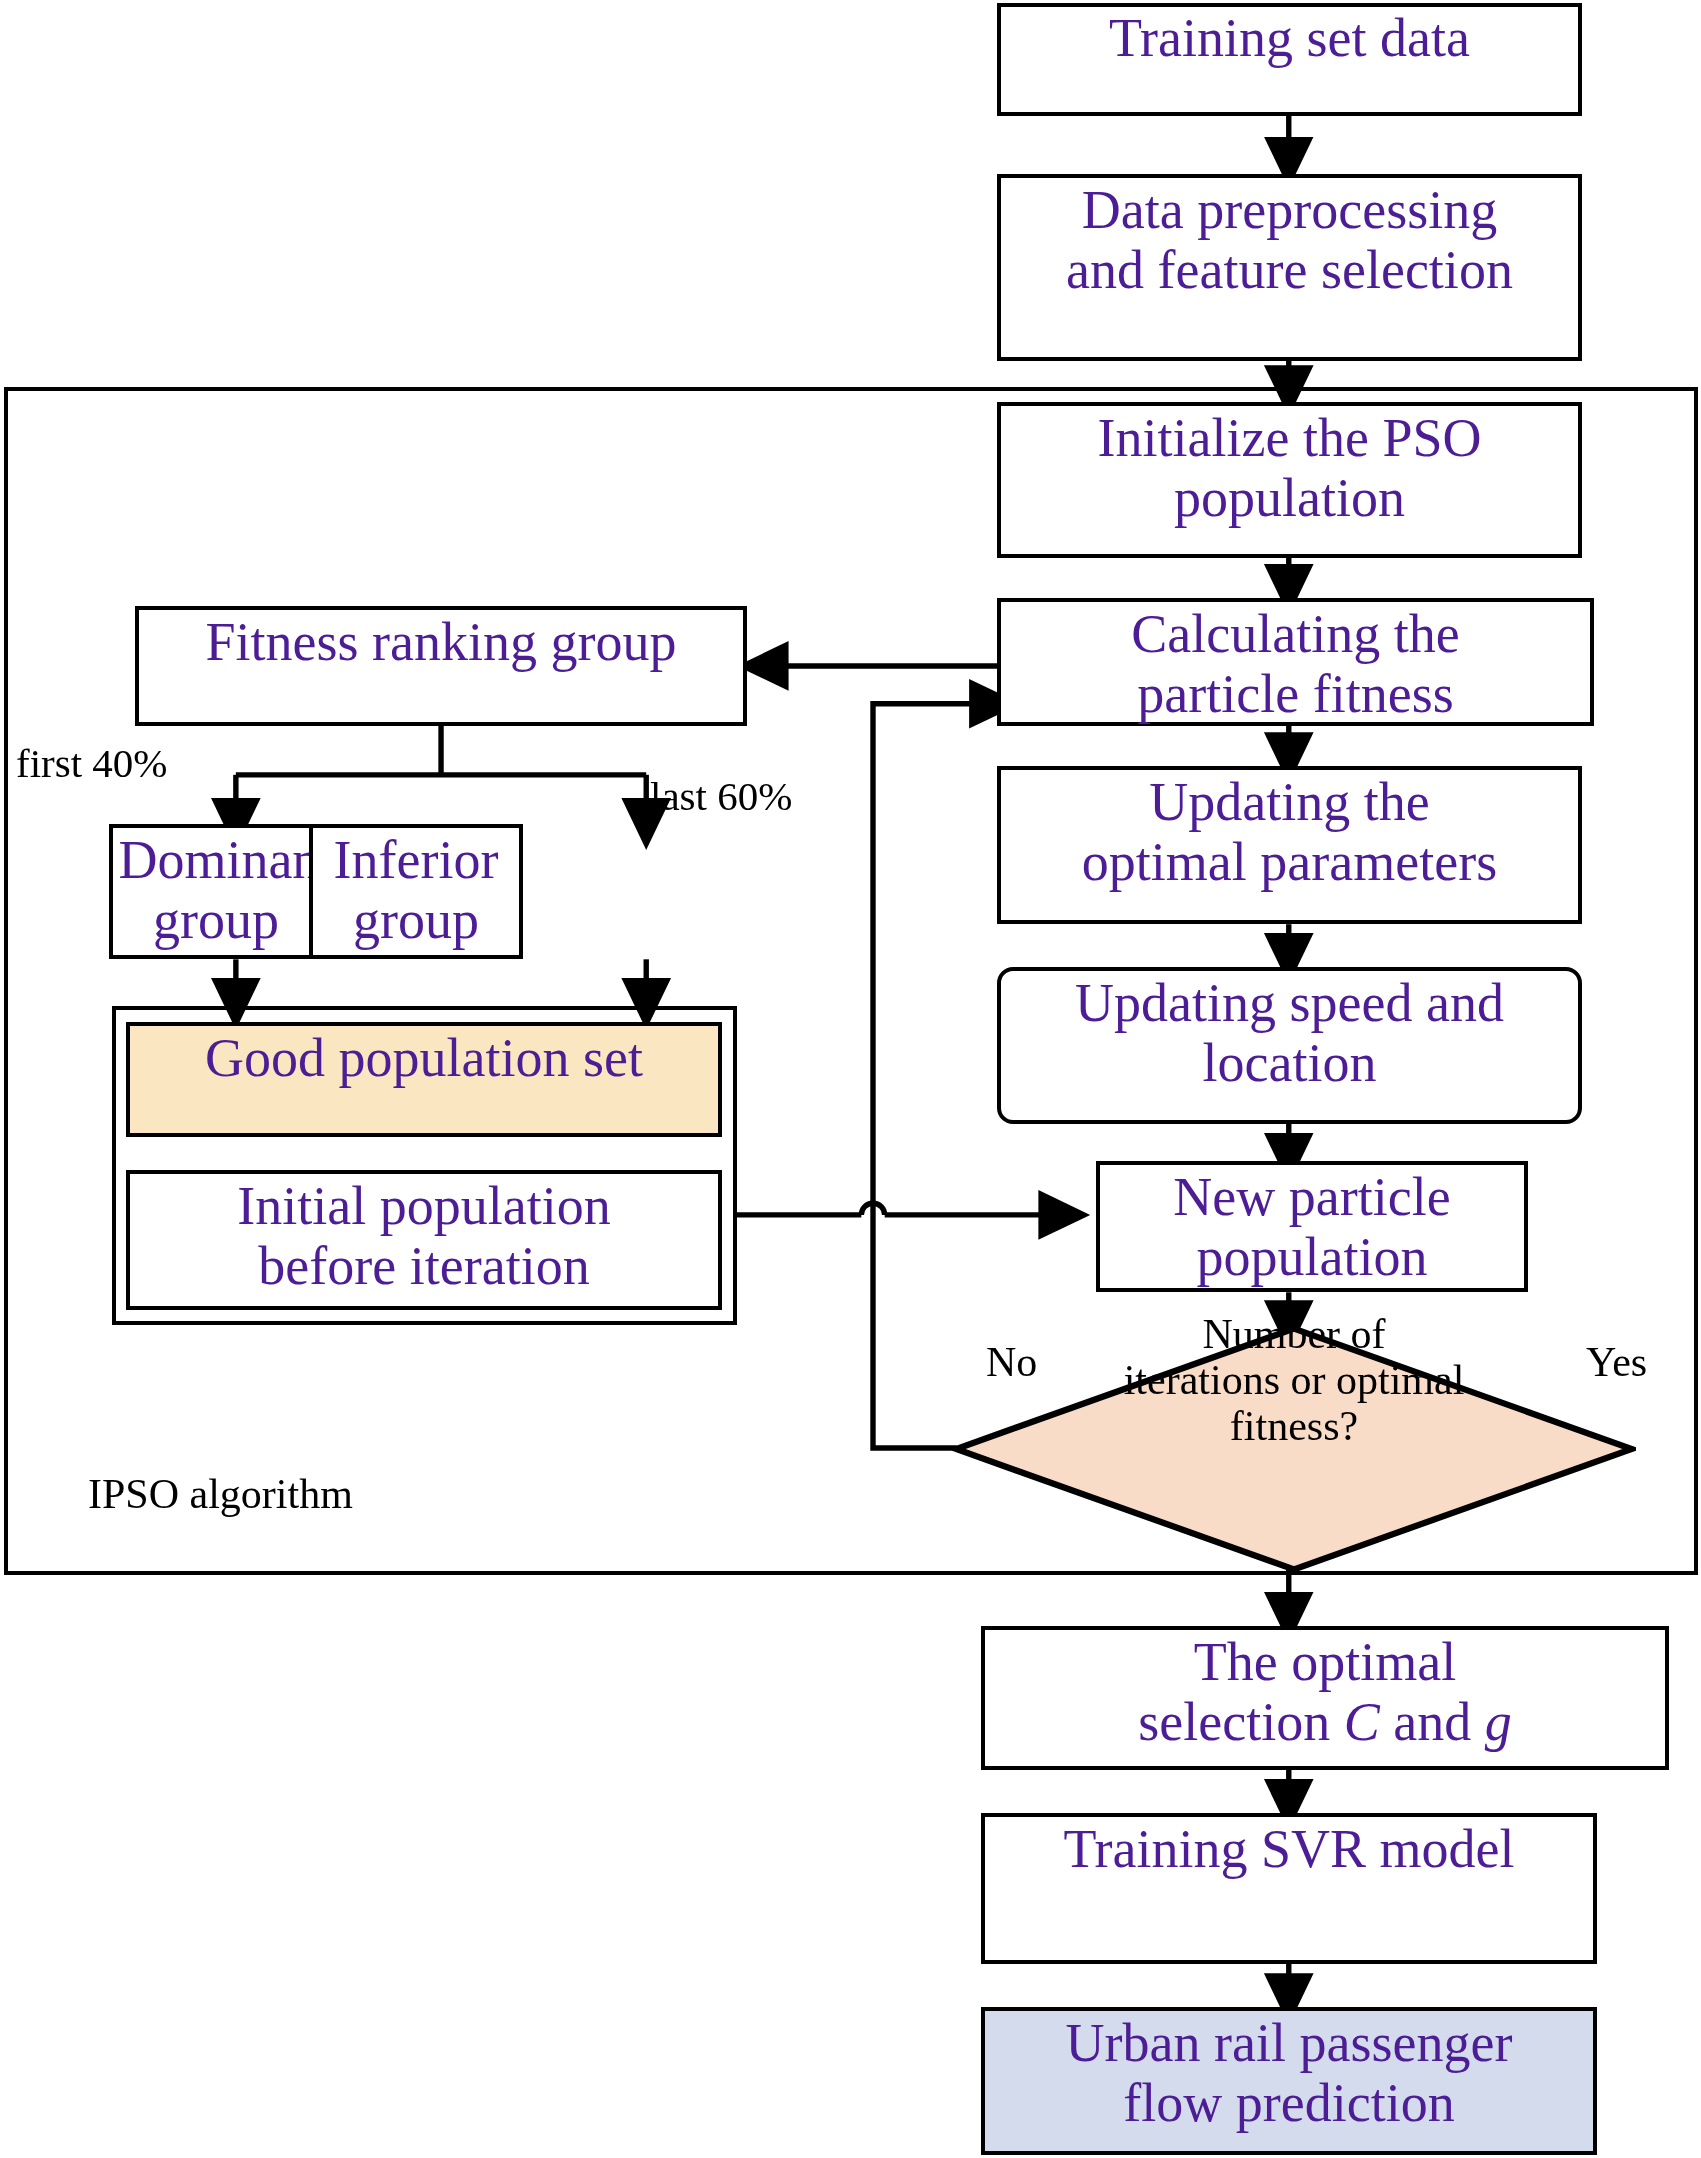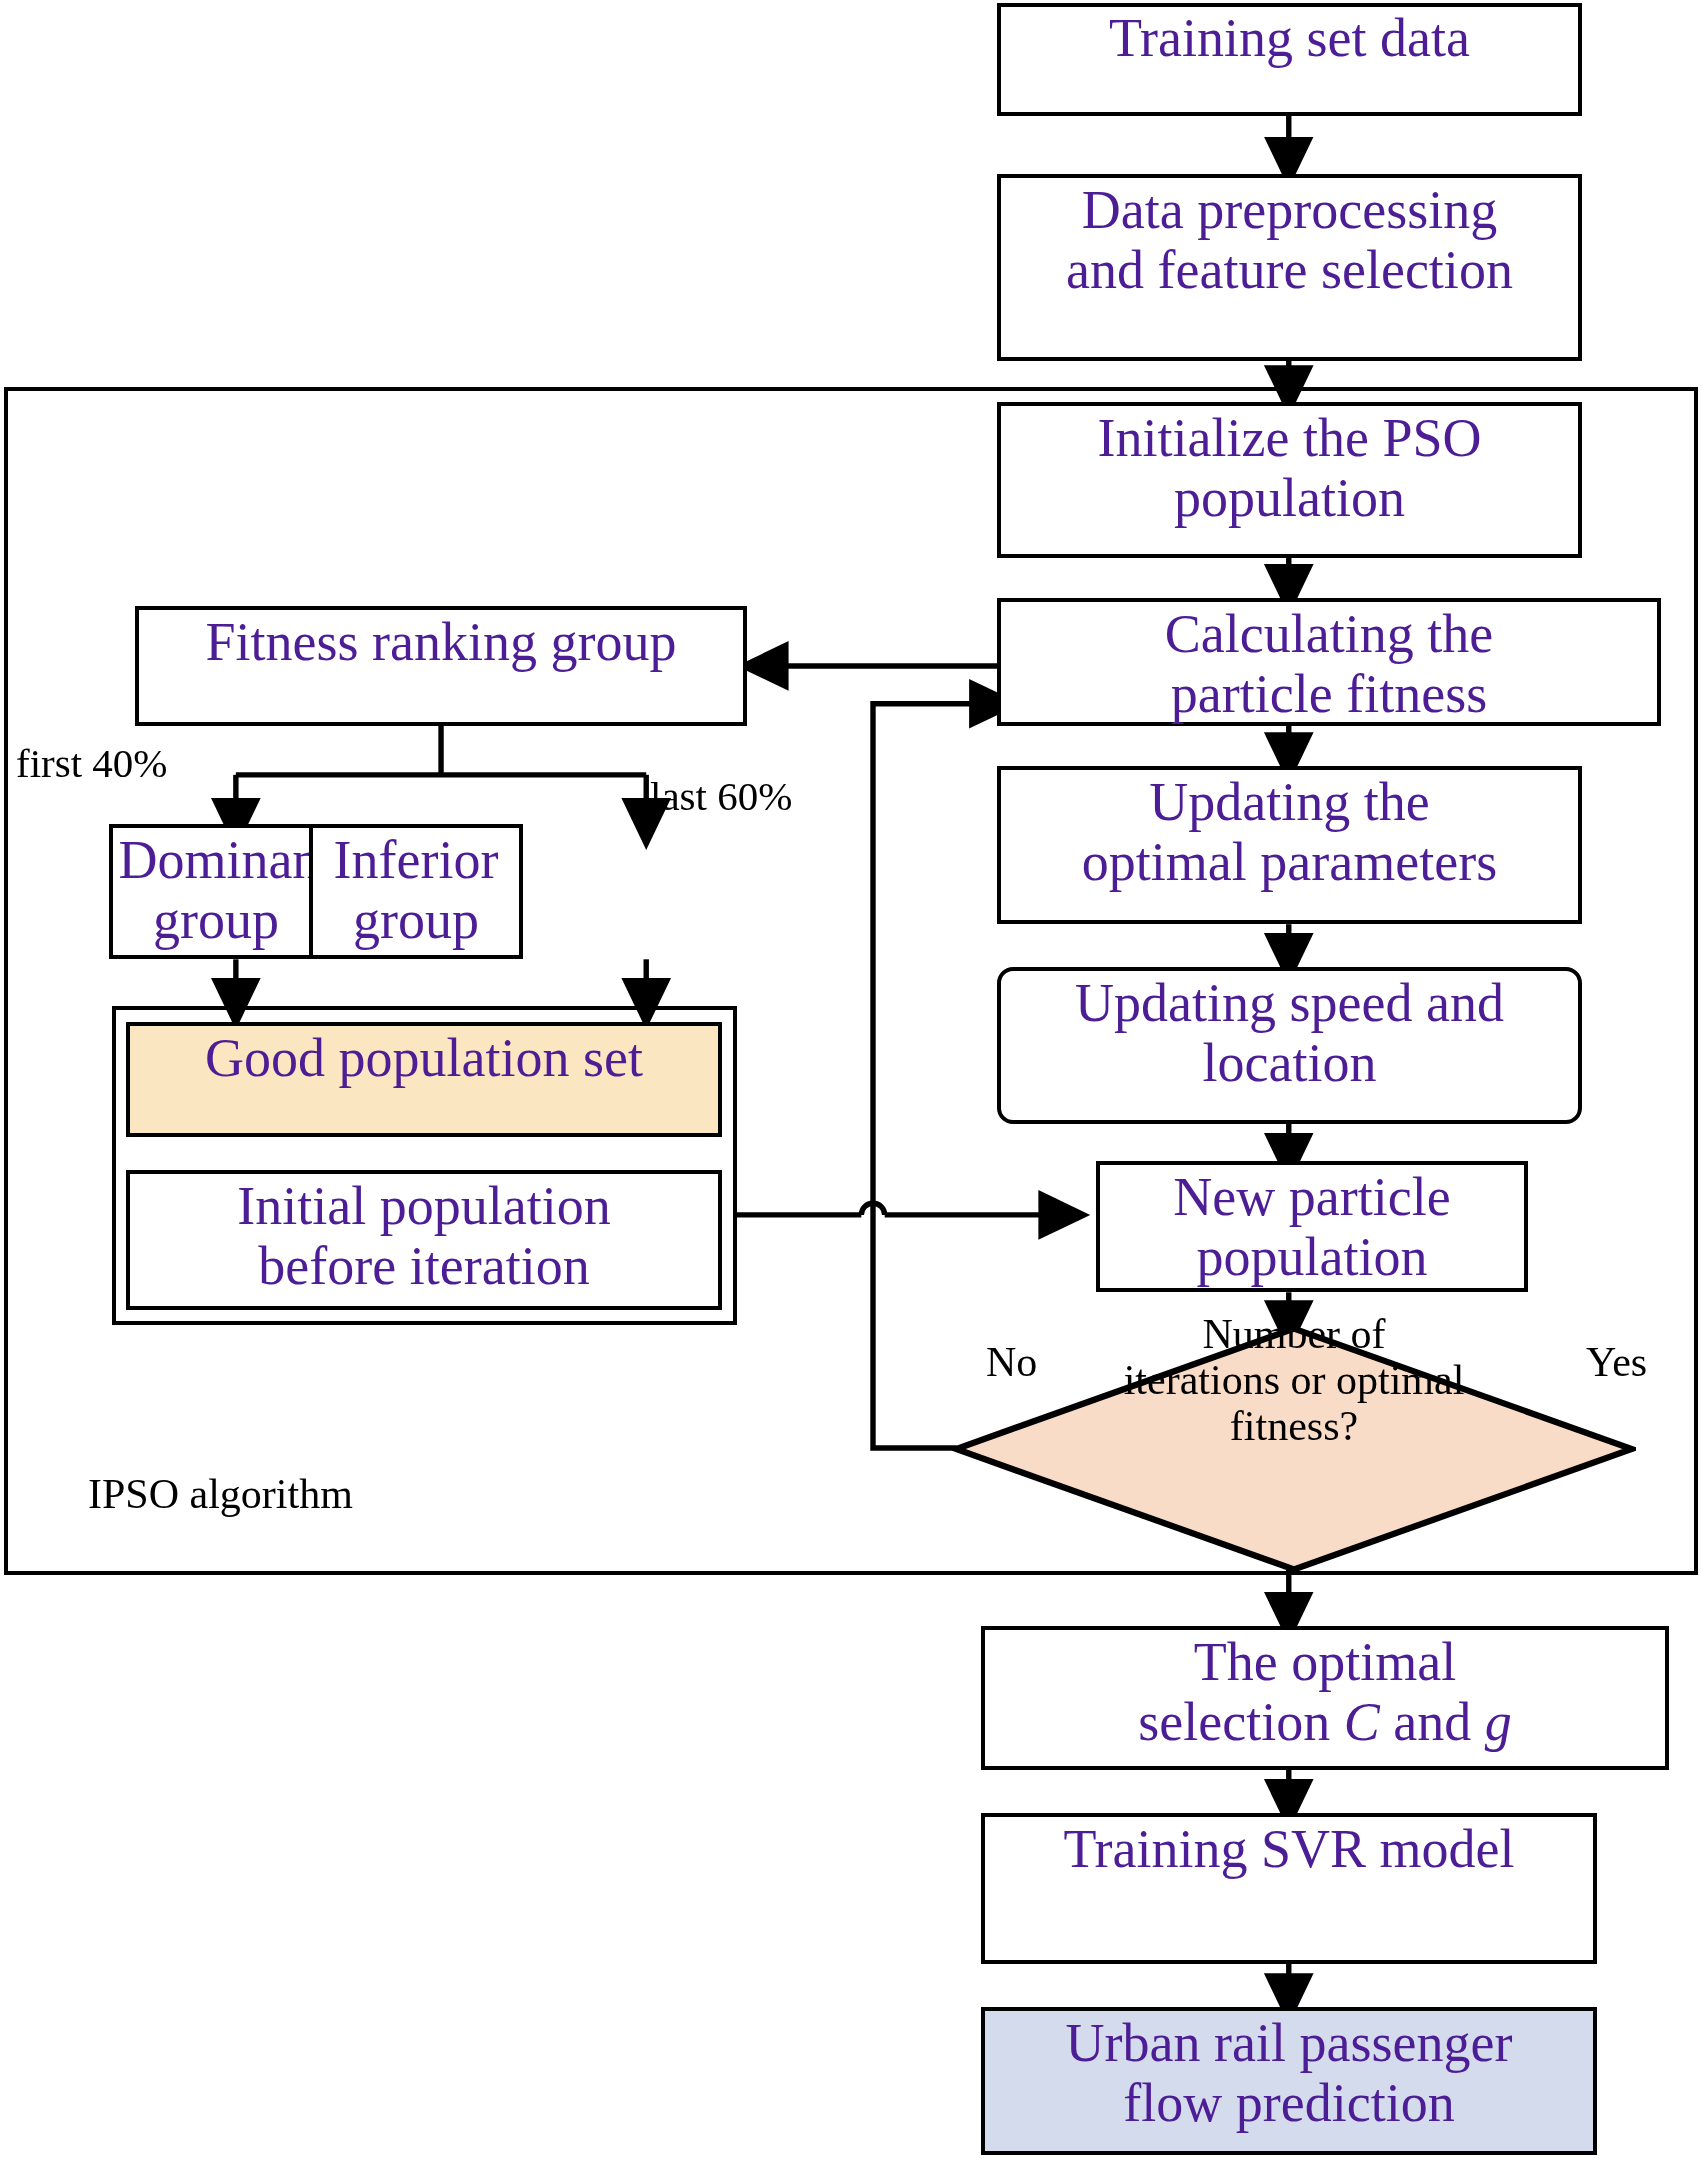--- a/index.html
+++ b/index.html
@@ -129,21 +129,21 @@
 
   <div class="frame" style="left:3.6px; top:387px; width:1694px; height:1188px;"></div>
 
   <div class="label" style="left:88px; top:1473px;">IPSO algorithm</div>
 
   <div class="node" style="left:997px; top:402px; width:585px; height:156px; white-space:pre-line;">
     <span class="txt">Initialize the PSO
 population</span>
   </div>
 
-  <div class="node" style="left:997px; top:598px; width:664px; height:128px; white-space:pre-line;">
+  <div class="node" style="left:997px; top:598px; width:597px; height:128px; white-space:pre-line;">
     <span class="txt">Calculating the
 particle fitness</span>
   </div>
 
   <div class="node" style="left:997px; top:766px; width:585px; height:158px; white-space:pre-line;">
     <span class="txt">Updating the
 optimal parameters</span>
   </div>
 
   <div class="node" style="left:997px; top:967px; width:585px; height:157px; white-space:pre-line;border-radius:16px;">

